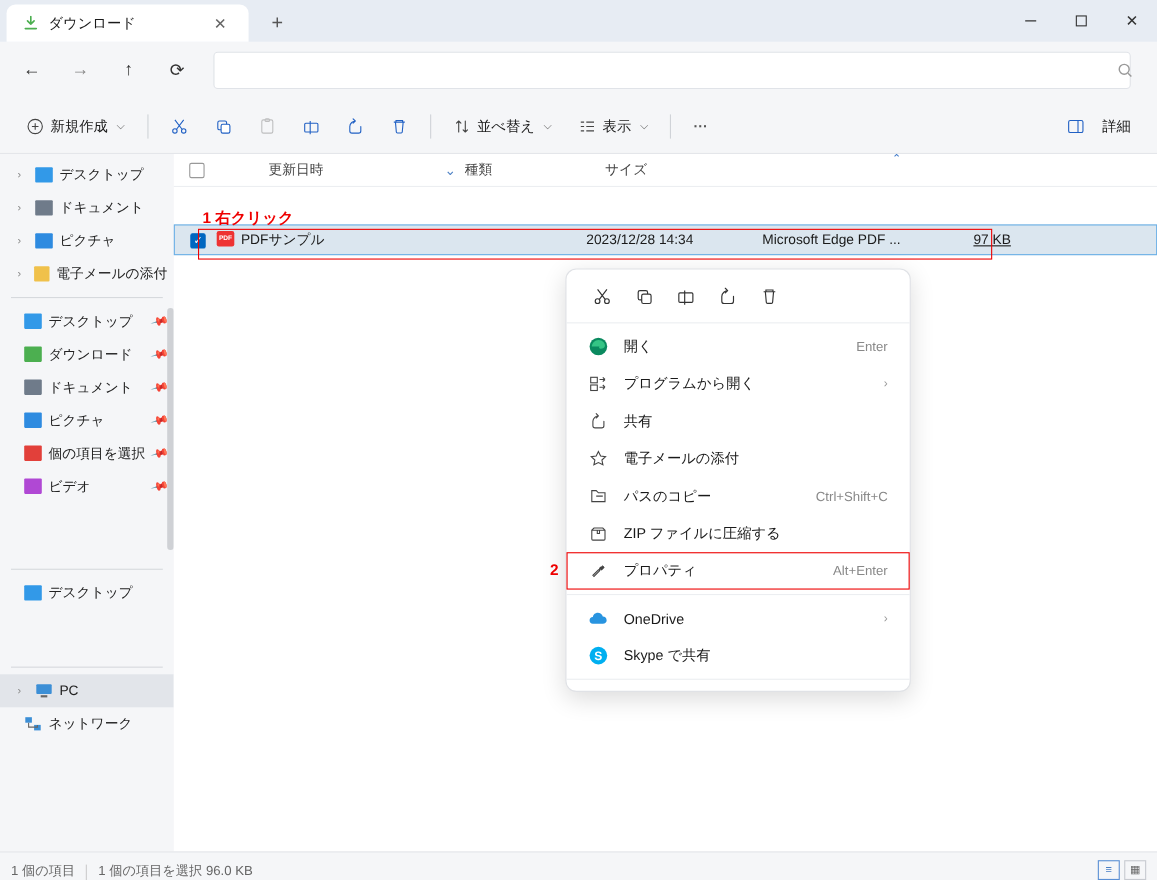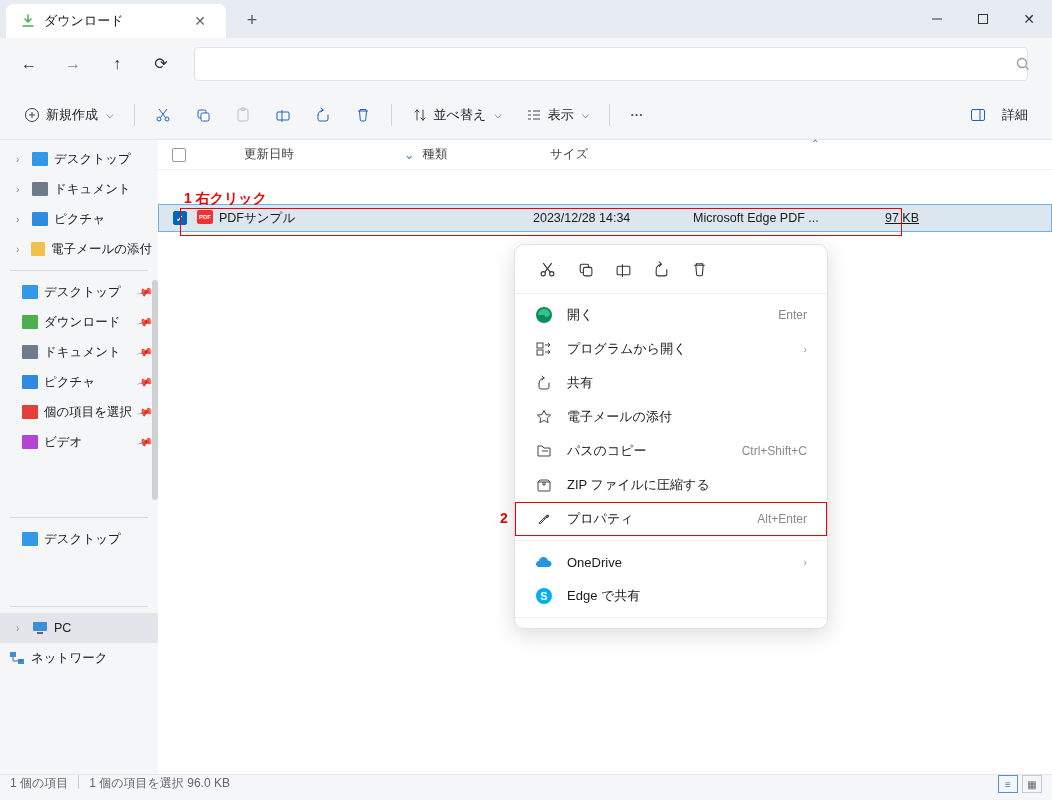--- a/index.html
+++ b/index.html
@@ -67,21 +67,21 @@
 .ctx-iconrow { display: flex; gap: 18px; padding: 8px 22px 10px; }
 .ctx-iconrow > div { width: 20px; height: 20px; display: flex; align-items: center; justify-content: center; color: #333; }
 .ctx-sep { height: 1px; background: #eceef1; margin: 4px 0; }
 .ctx-item { display: flex; align-items: center; gap: 14px; height: 34px; padding: 0 20px; font-size: 13px; color: #1a1a1a; }
 .ctx-item .mi { width: 18px; display: flex; align-items: center; justify-content: center; color: #444; }
 .ctx-item .short { margin-left: auto; font-size: 12px; color: #888; }
 .ctx-item .arrow { margin-left: auto; color: #999; font-size: 11px; }
 .ctx-item.highlight { outline: 1.5px solid #e00; outline-offset: -1px; }
 
 
-.statusbar { position: absolute; bottom: 0; left: 0; right: 0; height: 26px; display: flex; align-items: flex-start; padding: 0 10px; font-size: 12px; color: #666; background: #f5f6f8; border-top: 1px solid #e4e6ea; }
+.statusbar { position: absolute; bottom: 0; left: 0; right: 0; height: 26px; display: flex; align-items: flex-end; padding: 0 10px; font-size: 12px; color: #666; background: #f5f6f8; border-top: 1px solid #e4e6ea; }
 .statusbar .sep2 { width: 1px; height: 14px; background: #ccc; margin: 0 10px; }
 .viewmodes { margin-left: auto; display: flex; gap: 4px; }
 .vm { width: 20px; height: 18px; border: 1px solid #c7cad0; display: flex; align-items: center; justify-content: center; font-size: 10px; color: #666; }
 .vm.active { border-color: #5a8fd4; color: #4a7fc4; }
 
 svg { display: block; }
 </style>
 </head>
 <body>
 
@@ -264,21 +264,21 @@
     <div class="tree-item selected">
       <span class="expand">›</span>
       <span>
           <svg width="16" height="14">
             <rect x="1" y="1" width="14" height="9" rx="1" fill="#3c8fd6"></rect>
             <rect x="5" y="11" width="6" height="2" fill="#666"></rect>
           </svg>
         </span>
       <span>PC</span>
     </div>
-    <div class="tree-item" style="padding-left:9px;">
+    <div class="tree-item" style="padding-left:22px;">
       <span>
           <svg width="16" height="14">
             <rect x="1" y="1" width="6" height="5" fill="#3c8fd6"></rect>
             <rect x="9" y="8" width="6" height="5" fill="#3c8fd6"></rect>
             <path d="M4 6v4h8V8" stroke="#666" fill="none"></path>
           </svg>
         </span>
       <span>ネットワーク</span>
     </div>
     <div class="scrolltrack"></div>
@@ -425,21 +425,21 @@
     <span>OneDrive</span>
     <span class="arrow">›</span>
   </div>
   <div class="ctx-item">
     <span class="mi">
         <svg width="18" height="18">
           <circle cx="9" cy="9" r="8" fill="#00aff0"></circle>
           <text x="9" y="13" font-size="11" font-weight="bold" fill="#fff" text-anchor="middle">S</text>
         </svg>
       </span>
-    <span>Edge で共有</span>
+    <span>Skype で共有</span>
   </div>
   <div class="ctx-sep"></div>
 </div>
 
 <div class="annotation-2">2</div>
 
 <div class="statusbar">
   <span>1 個の項目</span>
   <span class="sep2"></span>
   <span>1 個の項目を選択 96.0 KB</span>

